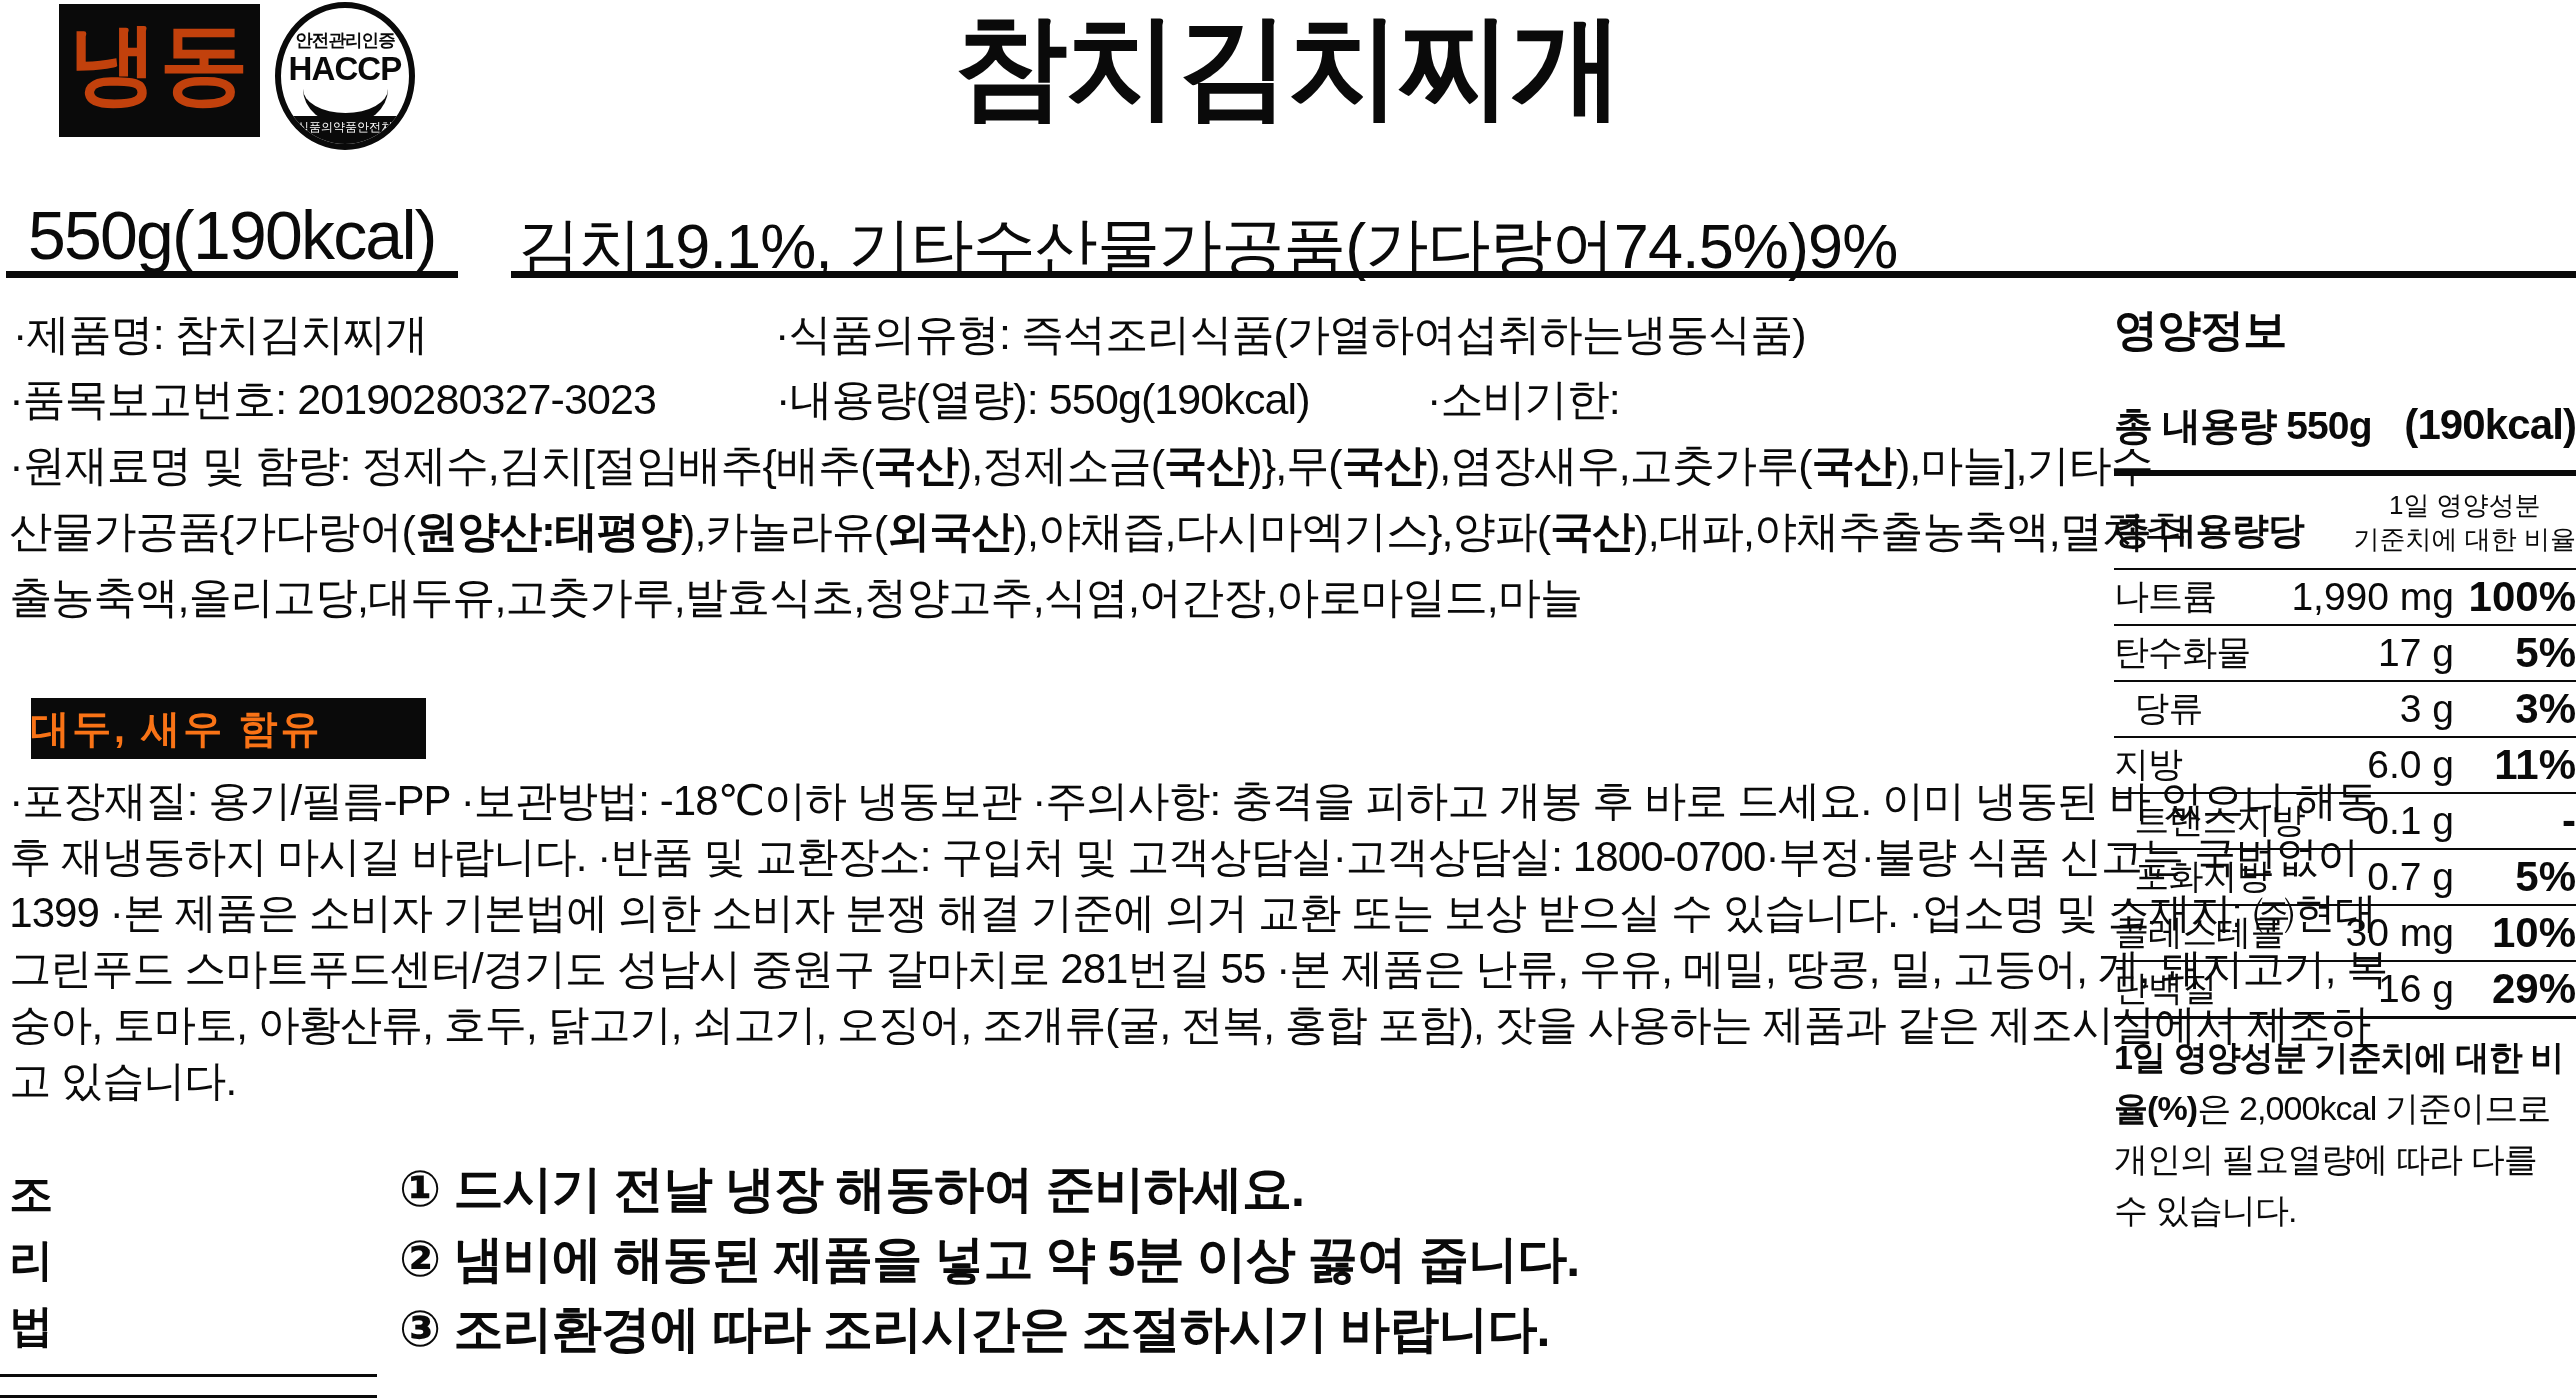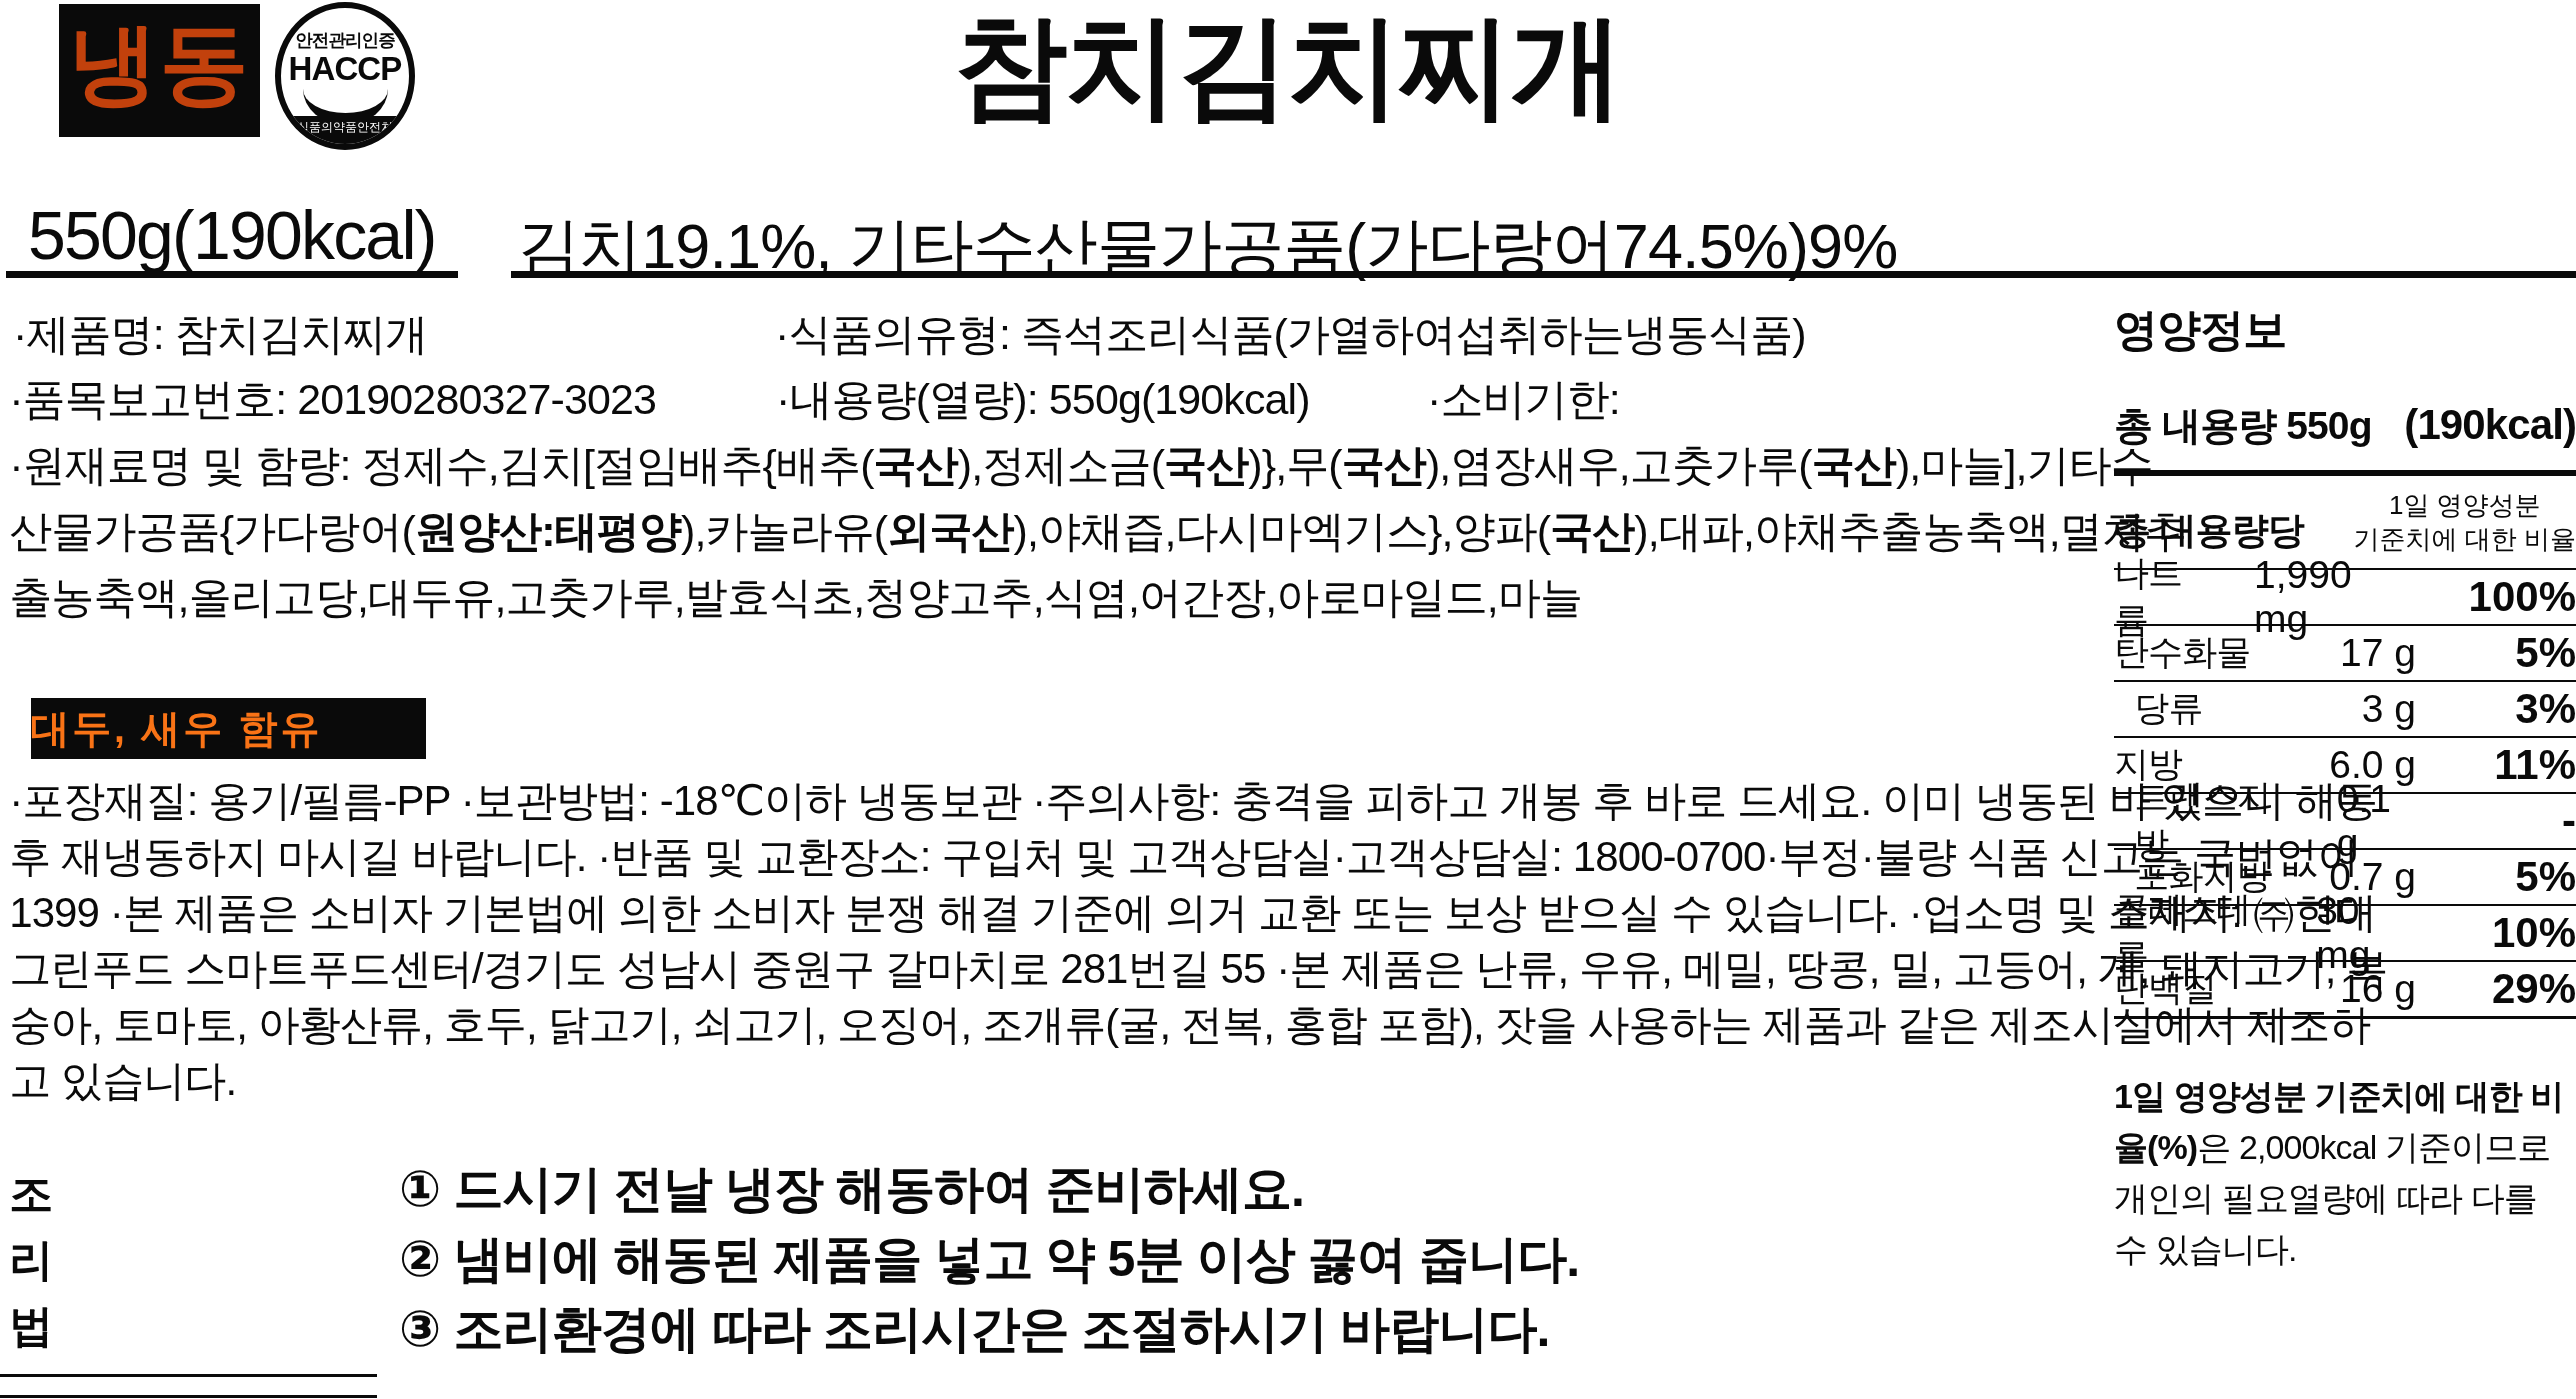--- a/index.html
+++ b/index.html
@@ -60,27 +60,27 @@
   .nutrition{left:2114px;top:301px;width:462px;}
   .nut-heading{font-size:44px;font-weight:800;letter-spacing:-0.9px;}
   .nut-total{display:flex;justify-content:space-between;align-items:baseline;margin-top:39px;}
   .nut-total-label{font-size:39px;font-weight:600;letter-spacing:-0.9px;}
   .nut-total-kcal{font-size:42px;font-weight:800;letter-spacing:-0.9px;}
   .nut-thick-rule{height:6.5px;background:#0a0a0a;margin-top:16.6px;}
   .nut-header{display:flex;justify-content:space-between;align-items:center;
     border-bottom:2.8px solid #0a0a0a;padding:13px 0 11px;}
   .nut-per{font-size:37px;font-weight:600;letter-spacing:-0.9px;margin-top:16px;}
   .nut-daily{font-size:26px;text-align:center;line-height:1.3;font-weight:500;}
-  .nut-row{display:flex;align-items:center;height:54px;border-bottom:2.8px solid #0a0a0a;gap:38px;}
+  .nut-row{display:flex;align-items:center;height:54px;border-bottom:2.8px solid #0a0a0a;}
   .nut-row:last-of-type{border-bottom:3.7px solid #0a0a0a;}
   .nut-name{font-size:35px;font-weight:500;letter-spacing:-0.9px;}
   .nut-name.indent{padding-left:20.3px;}
   .nut-amount{margin-left:auto;font-size:39px;font-weight:500;}
   .nut-pct{width:122px;text-align:right;font-size:42px;font-weight:800;}
-  .nut-footer{padding-top:13px;font-size:34px;line-height:1.5;letter-spacing:-0.9px;font-weight:500;margin-top:39px;}
+  .nut-footer{padding-top:13px;font-size:34px;line-height:1.5;letter-spacing:-0.9px;font-weight:500;}
   .nut-footer .lead{font-weight:800;}
 </style>
 </head>
 <body>
 
 <div class="label-sheet">
 
   <div class="abs frozen-badge">
     <span>냉동</span>
   </div>

